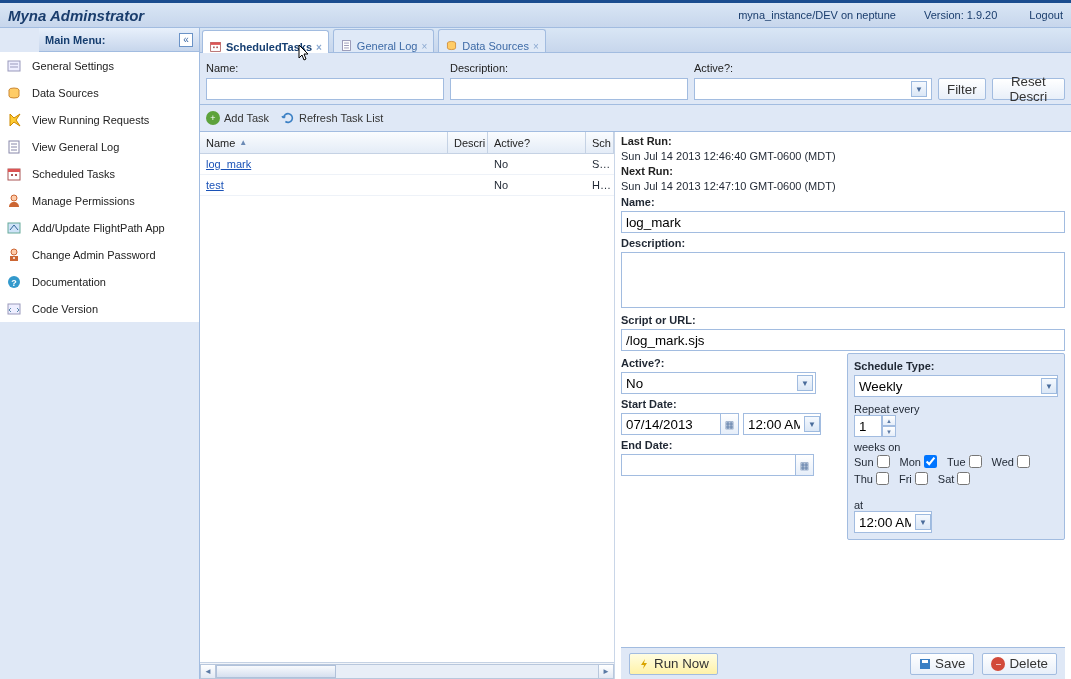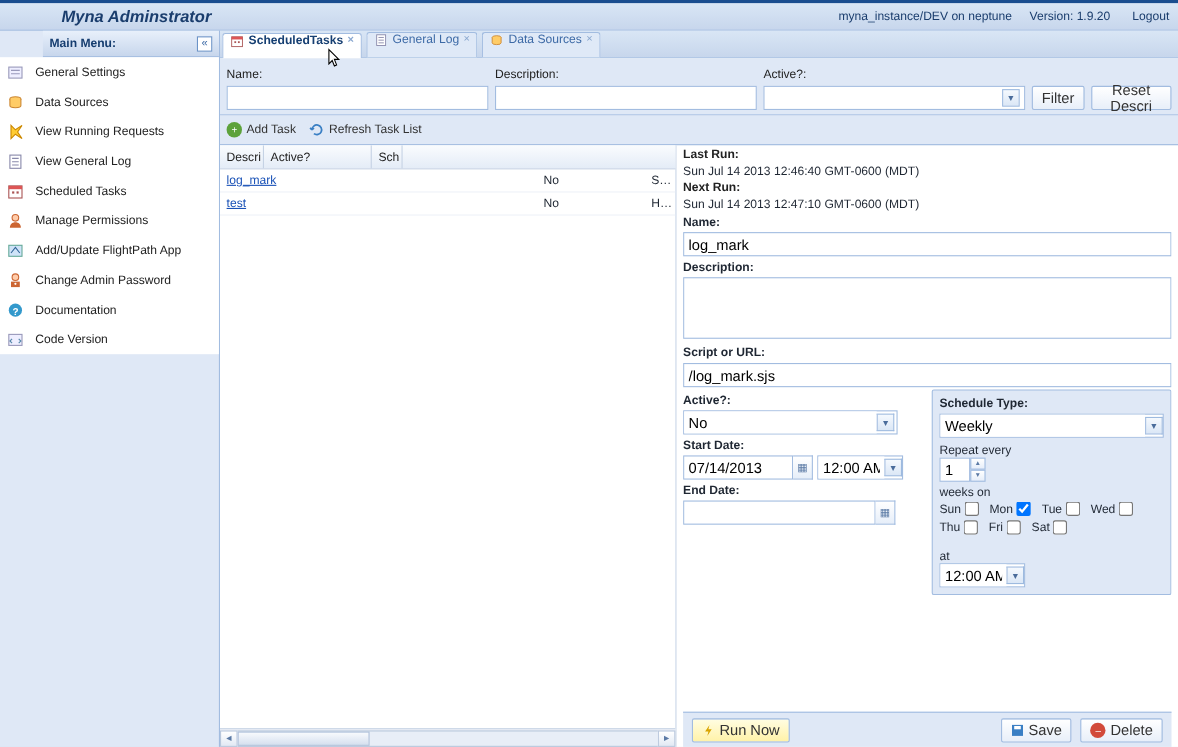--- a/index.html
+++ b/index.html
@@ -1,32 +1,32 @@
 <!DOCTYPE html>
 <html><head>
 <meta charset="utf-8">
 <style>
 * { box-sizing: border-box; margin: 0; padding: 0; }
 body { font-family: Arial, Helvetica, sans-serif; font-size: 11px; color: #1f2733; background: #c7d6ec; width: 1071px; height: 679px; overflow: hidden; }
 .topbar { height: 3px; background: #1a4d8f; }
 .header { height: 25px; background: linear-gradient(#d9e6f5,#c7d6ec); border-bottom: 1px solid #a2bce0; display: flex; align-items: center; padding: 0 8px; }
-.header-title { font-size: 15px; font-weight: bold; font-style: italic; color: #1a3d6d; flex: 1; margin-left: 48px; }
-.header-right { display: flex; align-items: center; gap: 16px; color: #1a3d6d; }
+.header-title { font-size: 15px; font-weight: bold; font-style: italic; color: #1a3d6d; flex: 1; }
+.header-right { display: flex; align-items: center; gap: 28px; color: #1a3d6d; }
 .header-right .logout { display: flex; align-items: center; gap: 4px; color: #1a3d6d; cursor: pointer; }
 .body { display: flex; height: 651px; }
 .sidebar { width: 200px; background: #dfe8f6; border-right: 1px solid #a2bce0; }
 .sidebar-header { height: 24px; background: linear-gradient(#e8f0fb,#c7d6ec); border-bottom: 1px solid #a2bce0; display: flex; align-items: center; padding: 0 6px; justify-content: space-between; margin-left: 39px; }
 .sidebar-header-title { font-weight: bold; color: #153d6f; }
 .collapse-btn { width: 14px; height: 14px; border: 1px solid #6b93c7; background: #fff; color: #3d6aa6; font-size: 10px; display: flex; align-items: center; justify-content: center; cursor: pointer; }
 .sidebar-body { background: #fff; }
 .menu-item { display: flex; align-items: center; height: 27px; padding: 0 6px; cursor: pointer; color: #222; }
 .menu-icon { width: 16px; height: 16px; margin-right: 10px; flex: 0 0 16px; }
 .content { flex: 1; background: #fff; display: flex; flex-direction: column; }
 .tabbar { height: 25px; background: linear-gradient(#d9e6f5,#c7d6ec); border-bottom: 1px solid #a2bce0; display: flex; align-items: flex-end; padding: 0 2px; gap: 4px; }
-.tab { height: 23px; background: #dfe9f7; border: 1px solid #a2bce0; border-bottom: none; border-radius: 3px 3px 0 0; display: flex; align-items: flex-start; padding: 0 6px; gap: 4px; cursor: pointer; color: #3d6aa6; }
+.tab { height: 23px; background: #dfe9f7; border: 1px solid #a2bce0; border-bottom: none; border-radius: 3px 3px 0 0; display: flex; align-items: flex-end; padding: 0 6px; gap: 4px; cursor: pointer; color: #3d6aa6; }
 .tab.active { background: #fff; font-weight: bold; color: #163f72; position: relative; top: 1px; }
 .tab-close { color: #8aa8d0; font-size: 10px; cursor: pointer; }
 .tab .mini-icon { width: 13px; height: 13px; }
 .filterbar { height: 52px; background: #dfe8f6; border-bottom: 1px solid #a2bce0; display: flex; padding: 4px 6px; gap: 6px; align-items: flex-end; }
 .filter-group { display: flex; flex-direction: column; gap: 4px; }
 .filter-group label { font-size: 11px; color: #222; }
 .filter-group input, .filter-group .combo { height: 22px; border: 1px solid #a2bce0; background: #fff; padding: 0 4px; }
 .filter-group .combo { display: flex; align-items: center; justify-content: space-between; }
 .combo-arrow { width: 16px; height: 16px; border: 1px solid #9dbadf; background: linear-gradient(#f5f9fe,#dbe7f6); display: flex; align-items: center; justify-content: center; font-size: 8px; color: #4a6c9b; cursor: pointer; }
 .btn { height: 22px; border: 1px solid #a2bce0; background: linear-gradient(#fff,#e8eff9); padding: 0 8px; display: inline-flex; align-items: center; gap: 4px; cursor: pointer; border-radius: 2px; color: #333; }
@@ -245,20 +245,21 @@
         <svg width="14" height="14" viewBox="0 0 16 16">
             <path d="M3 8a5 5 0 1 1 2 4M3 8l-2-2m2 2 2-2" fill="none" stroke="#3a7fc4" stroke-width="1.8"></path>
           </svg>
         <span>Refresh Task List</span>
       </div>
     </div>
 
     <div class="split">
       <div class="grid">
         <div class="grid-head">
+          <div class="col sort" style="width:248px">Name</div>
           <div class="col" style="width:40px">Descri</div>
           <div class="col" style="width:98px">Active?</div>
           <div class="col" style="width:28px">Sch</div>
         </div>
         <div class="grid-body" id="grid-body">
             <div class="grid-row">
               <div class="cell" style="width:248px"><a>log_mark</a></div>
               <div class="cell" style="width:40px"></div>
               <div class="cell" style="width:98px">No</div>
               <div class="cell" style="width:28px">Sim</div>

